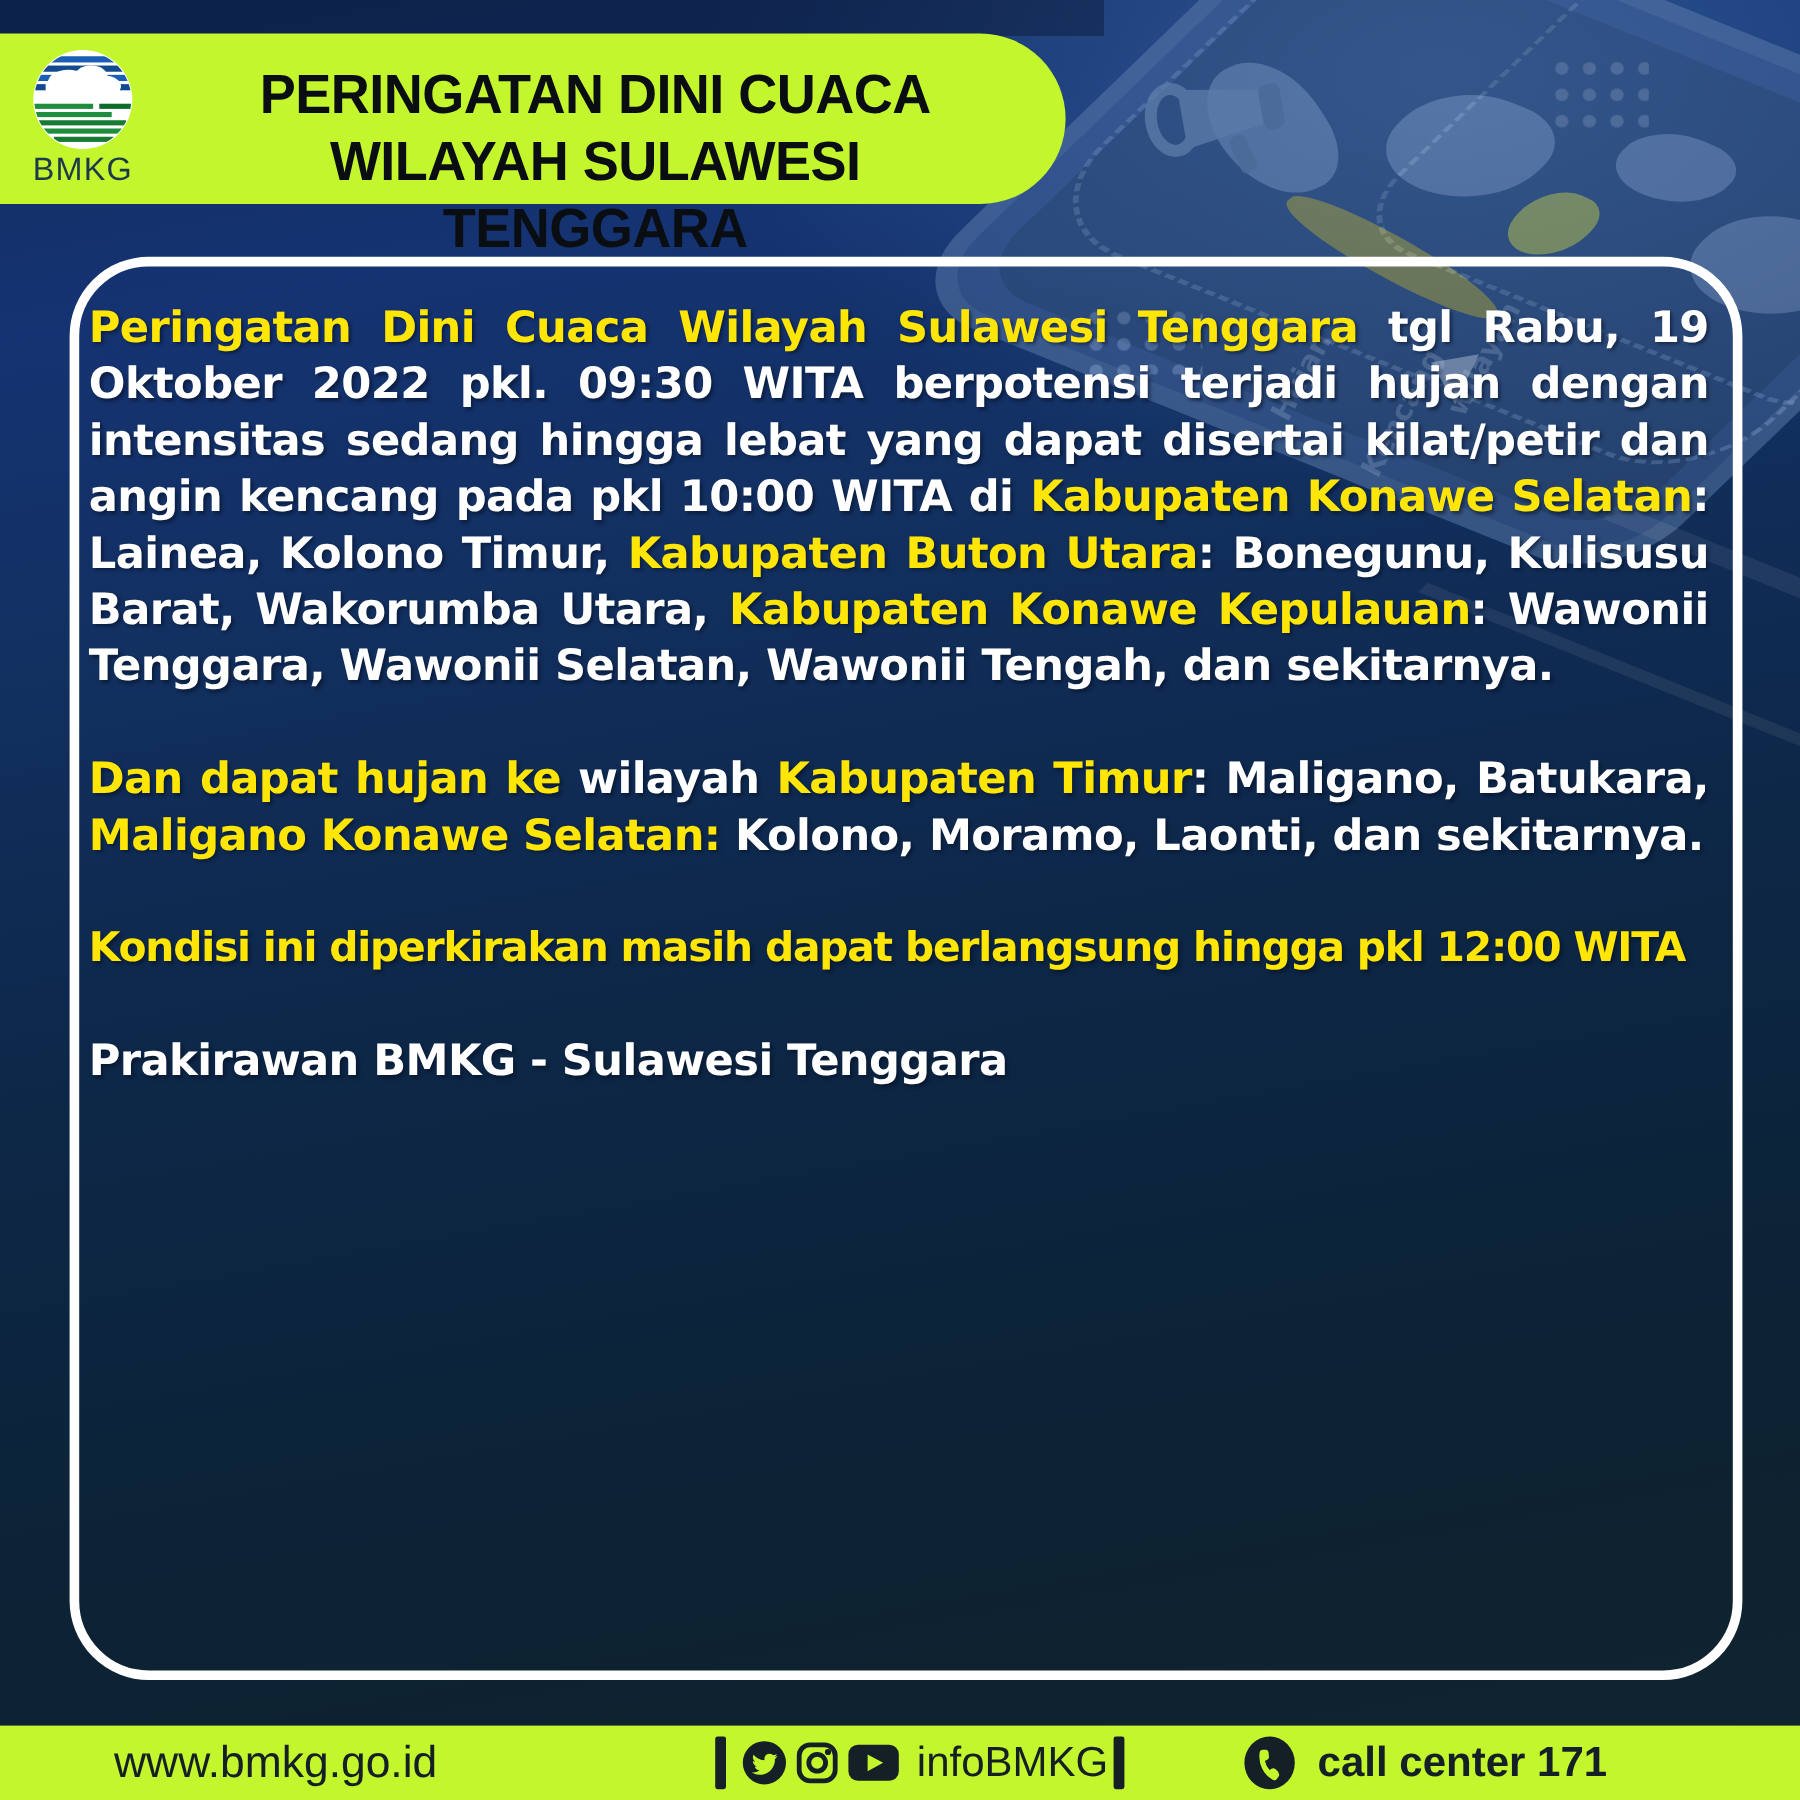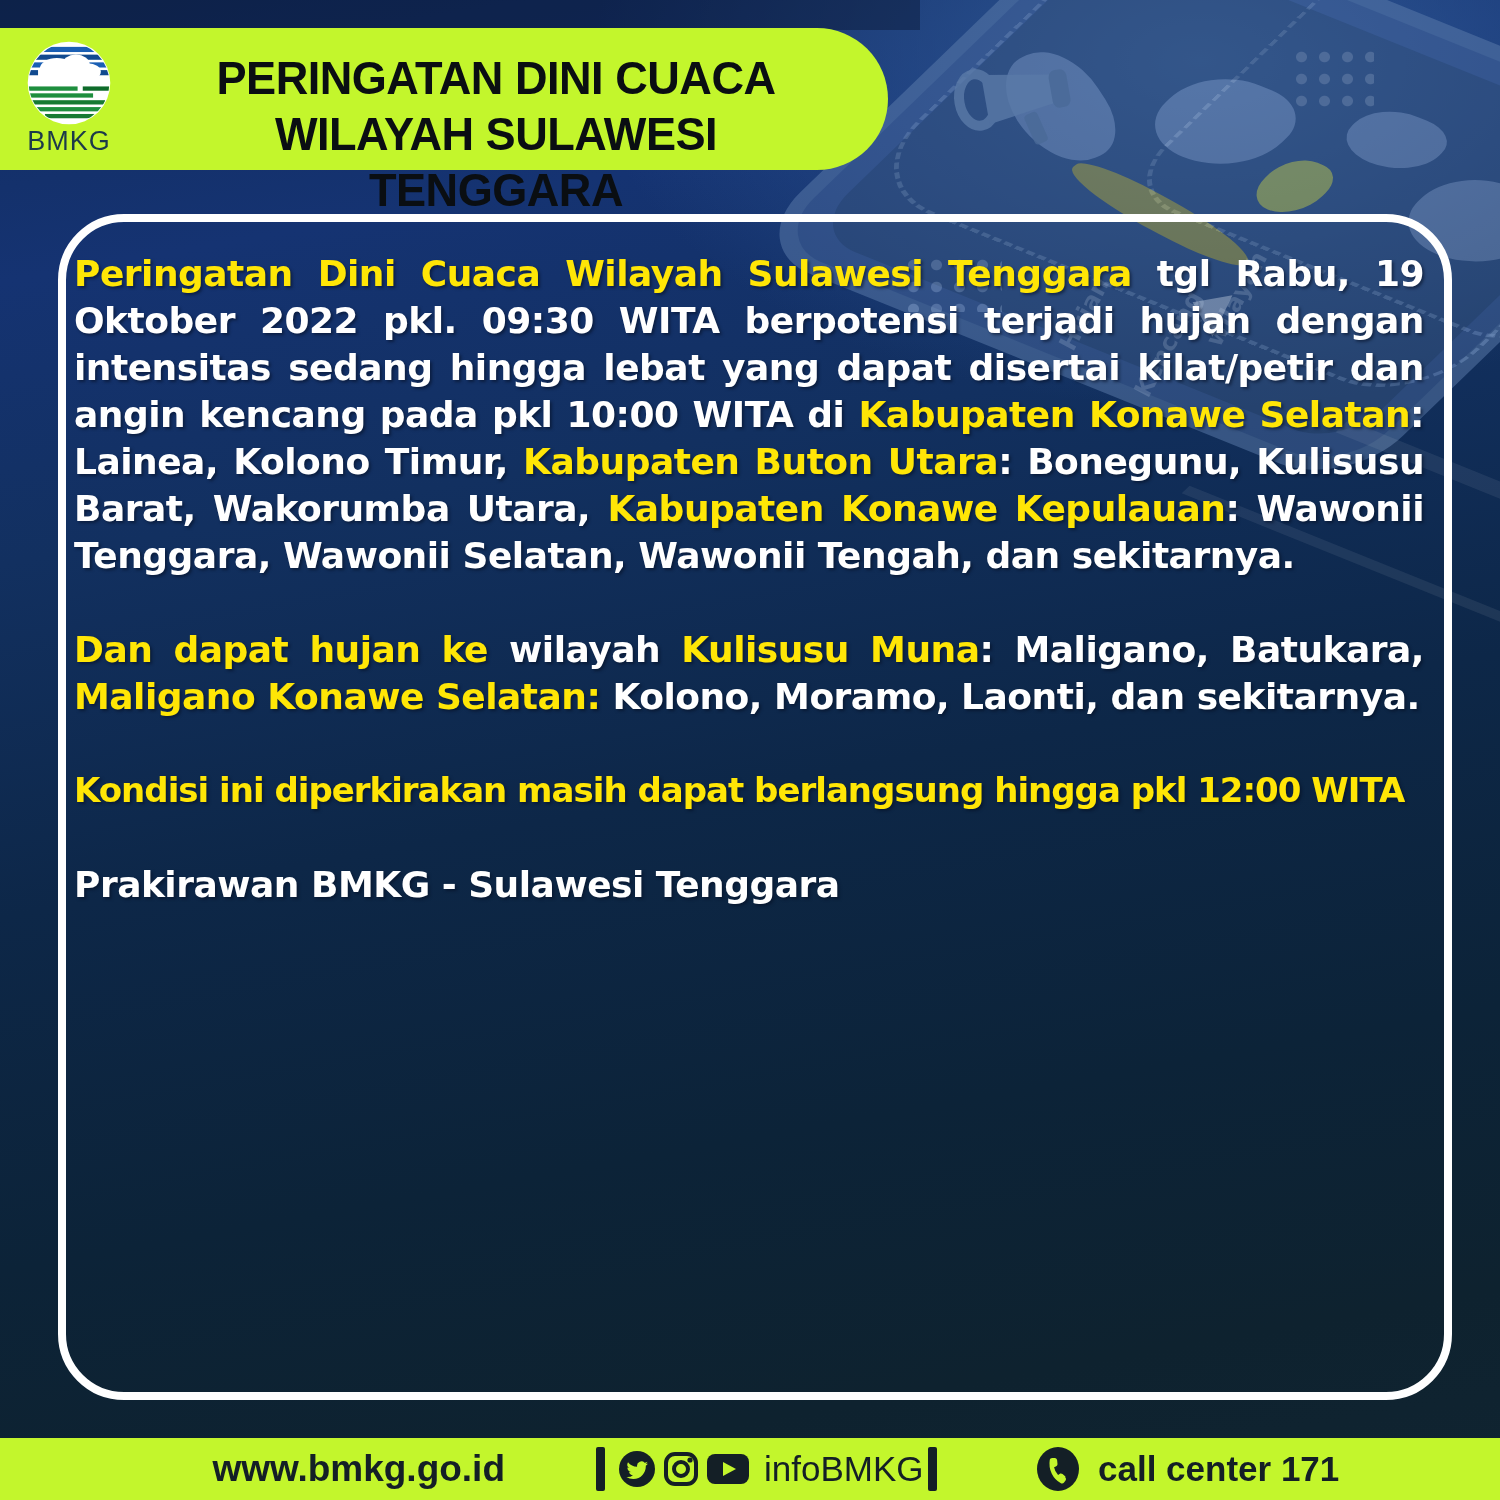--- a/index.html
+++ b/index.html
@@ -47,21 +47,21 @@
              text-align:justify;color:#fff;text-shadow:2px 2px 3px rgba(5,15,35,.55);}
   .card-body p{margin:0 0 47px 4px;}
   .seg-yellow{color:var(--yellow,#ffe606);}
   .seg-white{color:#ffffff;}
   p.single-line{white-space:nowrap;font-size:34px;letter-spacing:-1px;}
 
   
   .footer{position:absolute;left:0;top:1438px;width:1500px;height:62px;background:var(--lime,#c3f62c);z-index:5;
           font-family:"Liberation Sans",sans-serif;color:var(--text-dark,#141f26);}
   .footer .item{position:absolute;top:50%;transform:translateY(-50%);}
-  .site{left:95px;width:410px;text-align:right;font-weight:bold;font-size:37px;}
+  .site{left:95px;width:410px;text-align:left;font-weight:normal;font-size:37px;}
   .sep{width:9px;height:44px;background:var(--text-dark,#141f26);border-radius:2px;}
   .sep1{left:596px;} .sep2{left:928px;}
   .ic-tw{left:618px;} .ic-ig{left:662px;} .ic-yt{left:706px;}
   .handle{left:764px;font-weight:normal;font-size:35px;}
   .ic-ph{left:1036px;}
   .callcenter{left:1098px;font-weight:bold;font-size:35px;}
 </style>
 </head>
 <body>
 
@@ -127,21 +127,21 @@
     <div class="logo-label">BMKG</div>
     <div class="banner-title">
       <div>PERINGATAN DINI CUACA</div>
       <div>WILAYAH SULAWESI TENGGARA</div>
     </div>
   </div>
 
   <div class="card"></div>
   <div class="card-body">
     <p><span class="seg-yellow">Peringatan Dini Cuaca Wilayah Sulawesi Tenggara</span><span class="seg-white"> tgl Rabu, 19 Oktober 2022 pkl. 09:30 WITA berpotensi terjadi hujan dengan intensitas sedang hingga lebat yang dapat disertai kilat/petir dan angin kencang pada pkl 10:00 WITA di </span><span class="seg-yellow">Kabupaten Konawe Selatan</span><span class="seg-white">: Lainea, Kolono Timur, </span><span class="seg-yellow">Kabupaten Buton Utara</span><span class="seg-white">: Bonegunu, Kulisusu Barat, Wakorumba Utara, </span><span class="seg-yellow">Kabupaten Konawe Kepulauan</span><span class="seg-white">: Wawonii Tenggara, Wawonii Selatan, Wawonii Tengah, dan sekitarnya.</span></p>
-    <p><span class="seg-yellow">Dan dapat hujan ke </span><span class="seg-white">wilayah </span><span class="seg-yellow">Kulisusu Muna</span><span class="seg-white">: Maligano, Batukara, </span><span class="seg-yellow">Maligano Konawe Selatan:</span><span class="seg-white"> Kolono, Moramo, Laonti, dan sekitarnya.</span></p>
+    <p><span class="seg-yellow">Dan dapat hujan ke </span><span class="seg-white">wilayah </span><span class="seg-yellow">Kabupaten Timur</span><span class="seg-white">: Maligano, Batukara, </span><span class="seg-yellow">Maligano Konawe Selatan:</span><span class="seg-white"> Kolono, Moramo, Laonti, dan sekitarnya.</span></p>
     <p class="single-line"><span class="seg-yellow">Kondisi ini diperkirakan masih dapat berlangsung hingga pkl 12:00 WITA</span></p>
     <p><span class="seg-white">Prakirawan BMKG - Sulawesi Tenggara</span></p>
   </div>
 
   <div class="footer">
     <div class="item site">www.bmkg.go.id</div>
     <div class="item sep sep1"></div>
 
     <svg class="item ic-tw" width="38" height="38" viewBox="0 0 38 38">
       <circle cx="19" cy="19" r="18" fill="#141f26"></circle>

